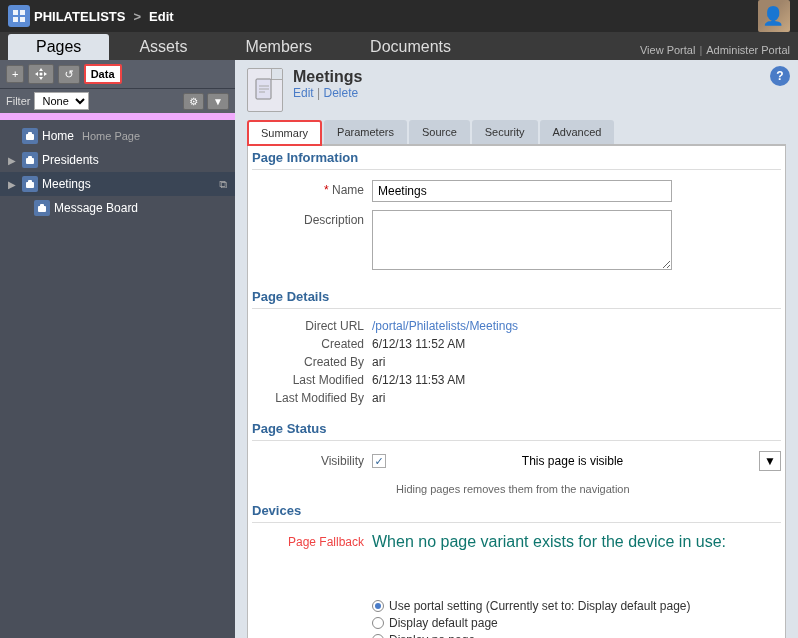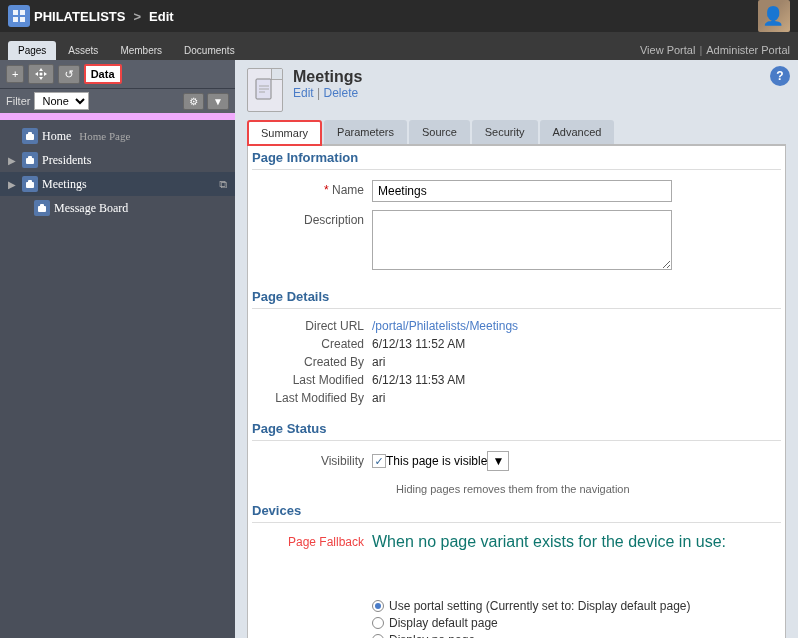--- a/index.html
+++ b/index.html
@@ -44,22 +44,22 @@
 
     
     #navtabs {
       background: #3a3a3a;
       height: 28px;
       display: flex;
       align-items: flex-end;
       padding: 0 8px;
     }
     .nav-tab {
-      padding: 4px 10px;
-      font-size: 10px;
+      padding: 4px 28px;
+      font-size: 16px;
       color: #ddd;
       cursor: pointer;
       border-radius: 3px 3px 0 0;
       margin-right: 2px;
     }
     .nav-tab.active {
       background: #dde3ea;
       color: #000;
     }
     #navtabs .spacer { flex: 1; }
@@ -135,21 +135,20 @@
       padding: 4px 0;
     }
     .tree-item {
       display: flex;
       align-items: center;
       padding: 4px 8px;
       cursor: pointer;
       color: #fff;
       font-size: 12px;
       gap: 4px;
-      font-family: Liberation Serif, serif;
     }
     .tree-item.active { background: #3a4555; }
     .tree-item .page-icon {
       width: 16px; height: 16px;
       background: #4488cc;
       border-radius: 2px;
       flex-shrink: 0;
       display: flex; align-items: center; justify-content: center;
       font-size: 9px; color: #fff;
     }
@@ -302,20 +301,21 @@
     .detail-value {
       font-size: 12px;
       color: #333;
     }
     .detail-value a { color: #4a7cc7; text-decoration: none; }
     .visibility-row {
       display: flex;
       align-items: center;
       gap: 0;
       margin-bottom: 4px;
+      justify-content: space-between;
     }
     .visibility-checkbox {
       width: 14px; height: 14px;
       border: 1px solid #aaa;
       background: #fff;
       display: flex; align-items: center; justify-content: center;
     }
     .visibility-checkbox.checked::after {
       content: '✓';
       font-size: 11px;

